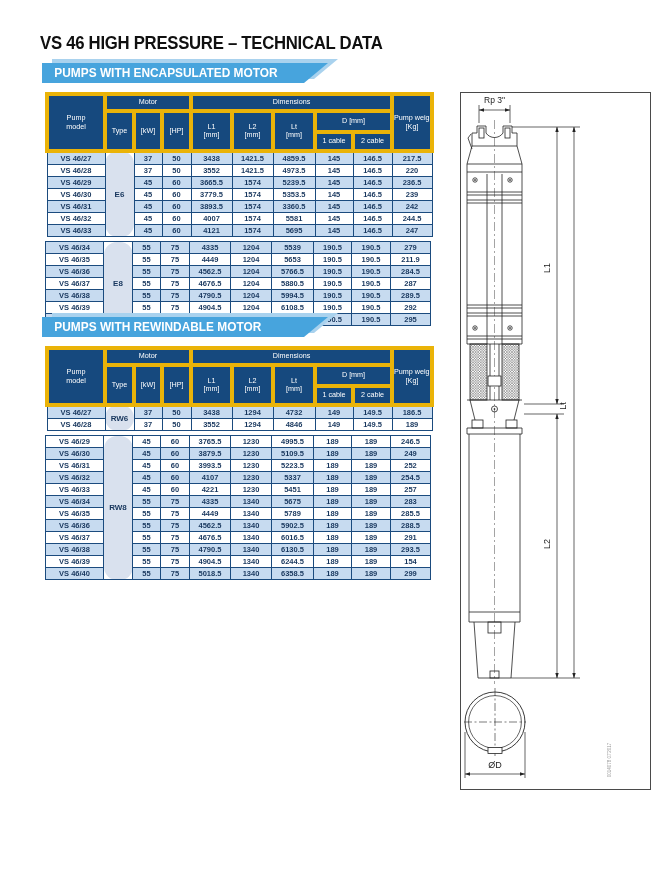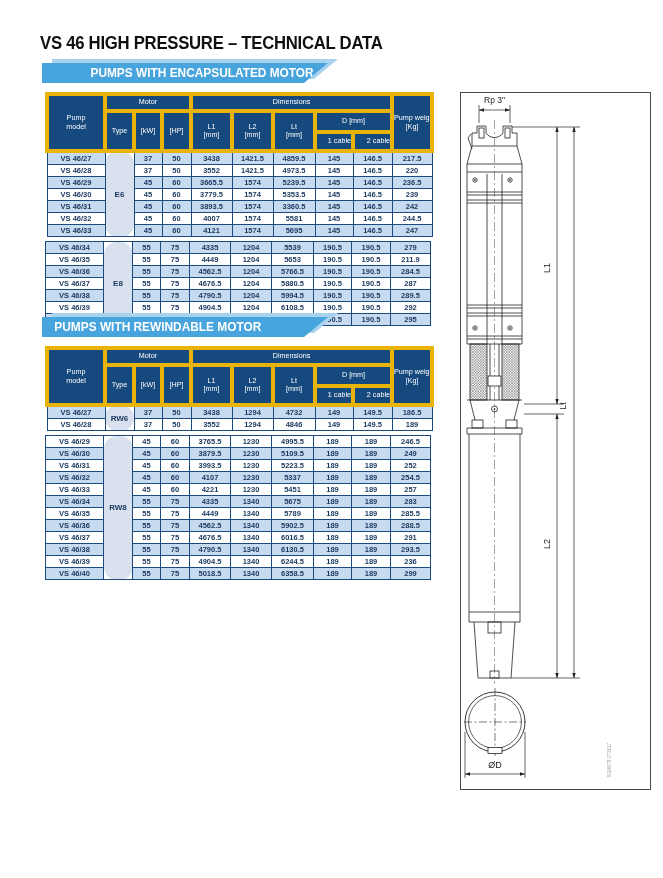--- a/index.html
+++ b/index.html
@@ -25,36 +25,36 @@
   }
   .banner .main{
     position:absolute;left:0;top:0;width:100%;height:100%;
     background:var(--banner-blue);
     clip-path:polygon(0 0,100% 0,calc(100% - 24px) 100%,0 100%);
   }
   .banner .main span{
     display:block;color:#fff;font-weight:bold;font-size:12.5px;line-height:20px;
     padding-left:13px;transform:scaleX(0.95);transform-origin:left center;white-space:nowrap;
   }
-  #banner1{top:63px;text-align:right;} #banner2{top:317px;}
+  #banner1{top:63px;} #banner2{top:317px;}
   .tblock{position:absolute;left:45px;width:385px;}
   #tblock1{top:92px;} #tblock2{top:346px;}
   table.tbl{border-collapse:collapse;table-layout:fixed;width:385px;}
   table.tbl.grp2{margin-top:4px;}
   .tbl td{
     padding:0;text-align:center;vertical-align:middle;overflow:hidden;
     white-space:nowrap;
   }
   .tbl thead td{
     background:var(--header-navy);color:#fff;font-size:7.2px;font-weight:normal;
     border:4px solid #eab308;line-height:8.5px;
   }
   .tbl thead tr.h1 td{height:13px;}
   .tbl thead tr.h2 td{height:17px;}
-  .tbl thead tr.h3 td{height:15px;text-align:right;}
+  .tbl thead tr.h3 td{height:15px;}
   .tbl tbody td{
     border:1px solid var(--border);height:11px;line-height:11px;
     font-size:7.5px;font-weight:bold;color:var(--text-navy);background:#fff;
   }
   .tbl tbody tr.shade td{background:var(--stripe);}
   .tbl tbody td.t{background:var(--type-cell) !important;font-size:8px;border-radius:13px;}
   .diagram{position:absolute;left:460px;top:92px;width:191px;height:698px;}
   svg text{font-family:"Liberation Sans",sans-serif;}
 </style>
 </head>
@@ -474,21 +474,21 @@
         </tr>
         <tr class="">
           <td class="m">VS 46/39</td>
           <td class="d">55</td>
           <td class="d">75</td>
           <td class="d">4904.5</td>
           <td class="d">1340</td>
           <td class="d">6244.5</td>
           <td class="d">189</td>
           <td class="d">189</td>
-          <td class="d">236</td>
+          <td class="d">154</td>
         </tr>
         <tr class="shade">
           <td class="m">VS 46/40</td>
           <td class="d">55</td>
           <td class="d">75</td>
           <td class="d">5018.5</td>
           <td class="d">1340</td>
           <td class="d">6358.5</td>
           <td class="d">189</td>
           <td class="d">189</td>

